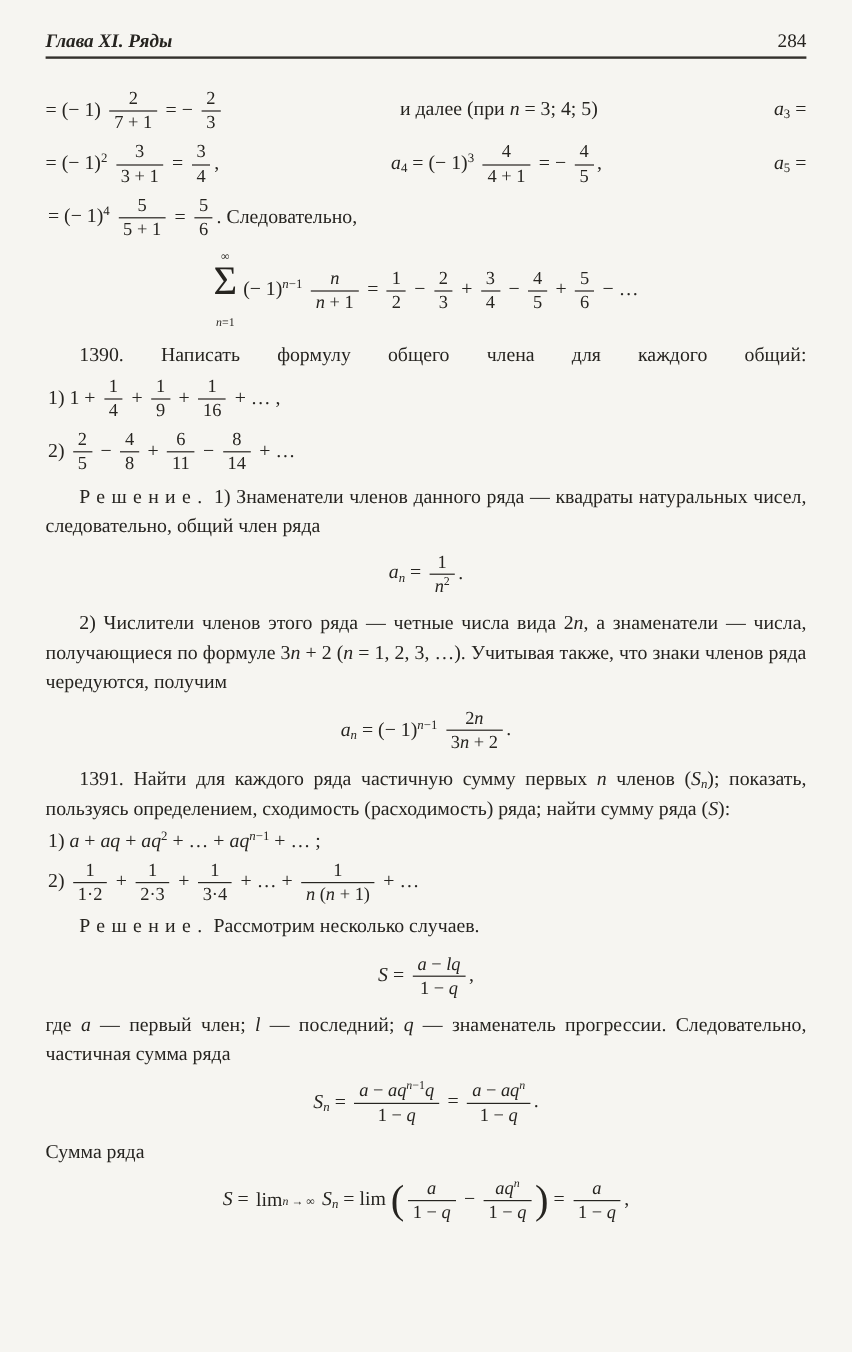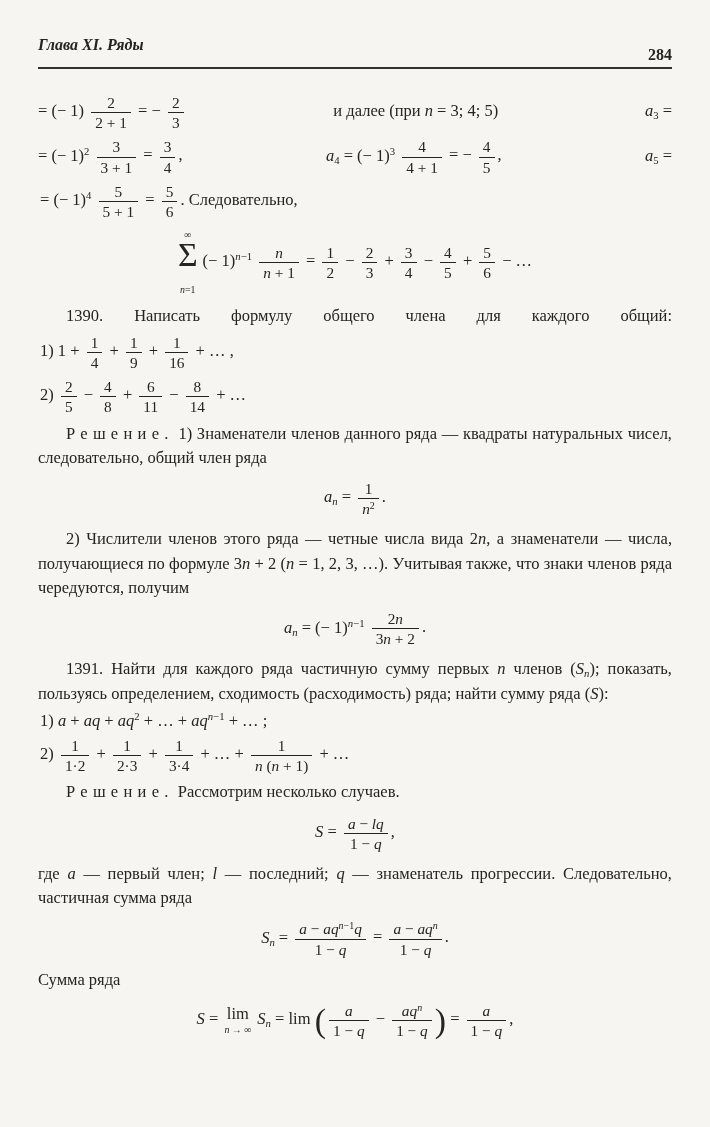--- a/index.html
+++ b/index.html
@@ -14,21 +14,21 @@
   sup, sub { font-size:0.65em; line-height:0; }
   sup { vertical-align:0.55em; }
   sub { vertical-align:-0.25em; }
 
   .header {
     display:flex; justify-content:space-between; align-items:center;
     border-bottom:2px solid #33312c; padding-bottom:3px; margin-bottom:24px;
     font-size:16px;
   }
   .chapter { font-style:italic; font-weight:bold; }
-  .pagenum { font-weight:bold;margin-top:20px; }
+  .pagenum { font-weight:normal; }
 
   .block { margin:3px 0; }
   .spread { display:flex; justify-content:space-between; align-items:baseline; margin:5px 0; }
   .seg { white-space:nowrap; }
   .line { text-align:left; margin:5px 0 5px 2px; }
   .eq { text-align:center; margin:9px 0; }
   .para { text-align:justify; line-height:1.47; margin:2px 0; }
   .para.ind { text-indent:1.7em; }
   .para.jlast { text-align-last:justify; }
 
@@ -41,40 +41,40 @@
 
   .sum {
     display:inline-flex; flex-direction:column; align-items:center;
     vertical-align:middle; line-height:1; margin-right:5px;
   }
   .sum .sumtop { font-size:0.6em; margin-bottom:1px; }
   .sum .sigma { font-size:2.05em; line-height:0.85; }
   .sum .sumbot { font-size:0.6em; margin-top:15px; }
 
   .lim {
-    display:inline-flex; flex-direction:column; align-items:center;
+    display:inline-flex; align-items:center;
     vertical-align:middle; line-height:1; margin:0 2px;
   }
   .lim .limbot { font-size:0.6em; margin-top:2px; }
 
   .bigp { font-size:2.05em; vertical-align:middle; line-height:0; font-weight:400; }
   .bold { font-weight:normal; }
   .spaced { letter-spacing:0.32em; }
 </style>
 </head>
 <body>
 
 <div class="page">
   <div class="header">
     <span class="chapter">Глава XI. Ряды</span>
     <span class="pagenum">284</span>
   </div>
   <div class="content">
       <div class="block spread">
-        <span class="seg"><span>= (− 1) </span><span class="frac"><span class="num">2</span><span class="den">2 + 1</span></span><span> = − </span><span class="frac"><span class="num">2</span><span class="den">3</span></span></span>
+        <span class="seg"><span>= (− 1) </span><span class="frac"><span class="num">2</span><span class="den">7 + 1</span></span><span> = − </span><span class="frac"><span class="num">2</span><span class="den">3</span></span></span>
         <span class="seg"><span>и далее (при <i>n</i> = 3; 4; 5)</span></span>
         <span class="seg"><span><i>a</i><sub>3</sub> =</span></span>
       </div>
       <div class="block spread">
         <span class="seg"><span>= (− 1)<sup>2</sup> </span><span class="frac"><span class="num">3</span><span class="den">3 + 1</span></span><span> = </span><span class="frac"><span class="num">3</span><span class="den">4</span></span><span>,</span></span>
         <span class="seg"><span><i>a</i><sub>4</sub> = (− 1)<sup>3</sup> </span><span class="frac"><span class="num">4</span><span class="den">4 + 1</span></span><span> = − </span><span class="frac"><span class="num">4</span><span class="den">5</span></span><span>,</span></span>
         <span class="seg"><span><i>a</i><sub>5</sub> =</span></span>
       </div>
       <div class="block line"><span>= (− 1)<sup>4</sup> </span><span class="frac"><span class="num">5</span><span class="den">5 + 1</span></span><span> = </span><span class="frac"><span class="num">5</span><span class="den">6</span></span><span>. Следовательно,</span></div>
       <div class="block eq"><span class="sum">

